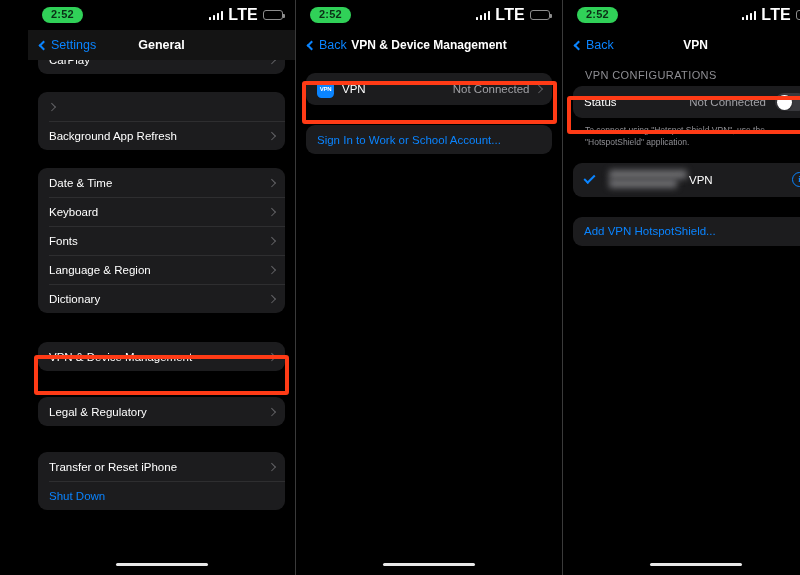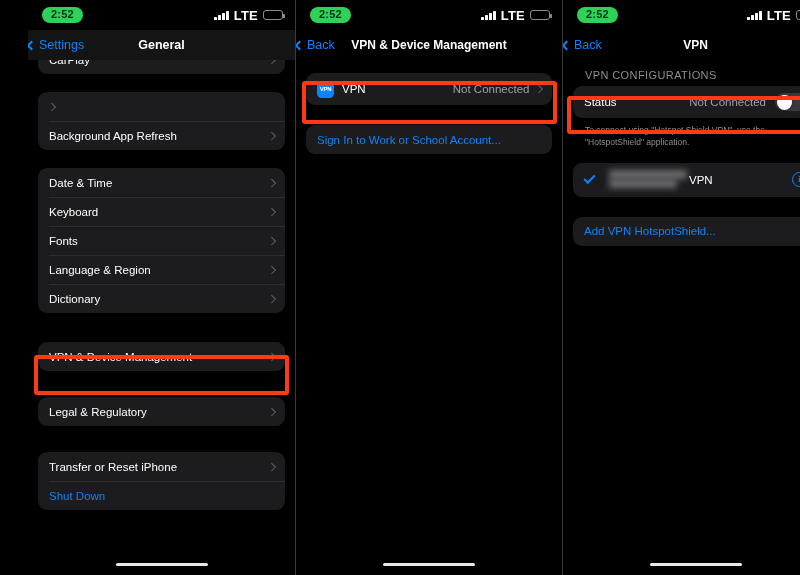--- a/index.html
+++ b/index.html
@@ -42,39 +42,39 @@
     letter-spacing:0.2px;
     line-height:1;
   }
   .status-right { display:flex; align-items:center; gap:5px; }
   .bars { display:flex; align-items:flex-end; gap:1.5px; height:10px; }
   .bars i { display:block; width:2.5px; background:#fff; border-radius:0.5px; }
   .bars i:nth-child(1){height:3.5px;}
   .bars i:nth-child(2){height:5.5px;}
   .bars i:nth-child(3){height:7.5px;}
   .bars i:nth-child(4){height:9.5px;}
-  .lte { color:#fff; font-size:13px; font-weight:bold; letter-spacing:0.2px; }
+  .lte { color:#fff; font-size:16px; font-weight:bold; letter-spacing:0.2px; }
   .battery {
     width:20px; height:10.5px;
     border:1.3px solid #8d8d8d; border-radius:3px;
     position:relative; padding:1px;
   }
   .battery::after {
     content:""; position:absolute; right:-3px; top:3px;
     width:1.6px; height:4px; background:#8d8d8d; border-radius:0 1px 1px 0;
   }
   .battery .fill {
     height:100%; width:32%; background:#ffd60a; border-radius:1.3px;
   }
 
   
   .navbar {
     height:30px;
     display:flex; align-items:center;
-    padding:0 0;
+    padding:0 12px;
     position:relative; z-index:3;
     background:rgba(22,22,22,0.92);
     backdrop-filter:blur(8px);
   }
   .nav-back {
     display:flex; align-items:center; gap:3px;
     color:#0a84ff; font-size:12.5px;
     flex:0 0 auto;
     z-index:2;
   }

